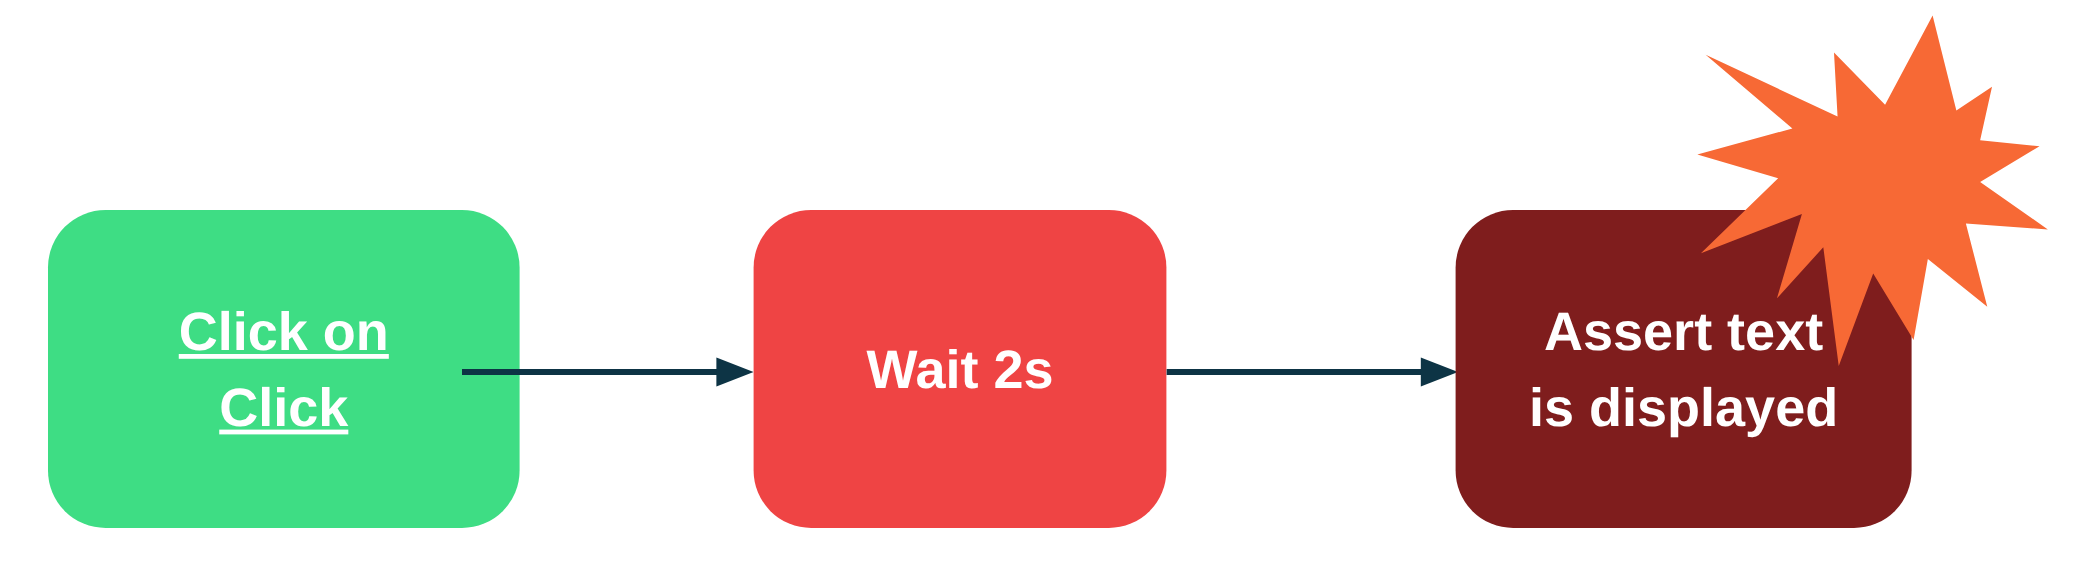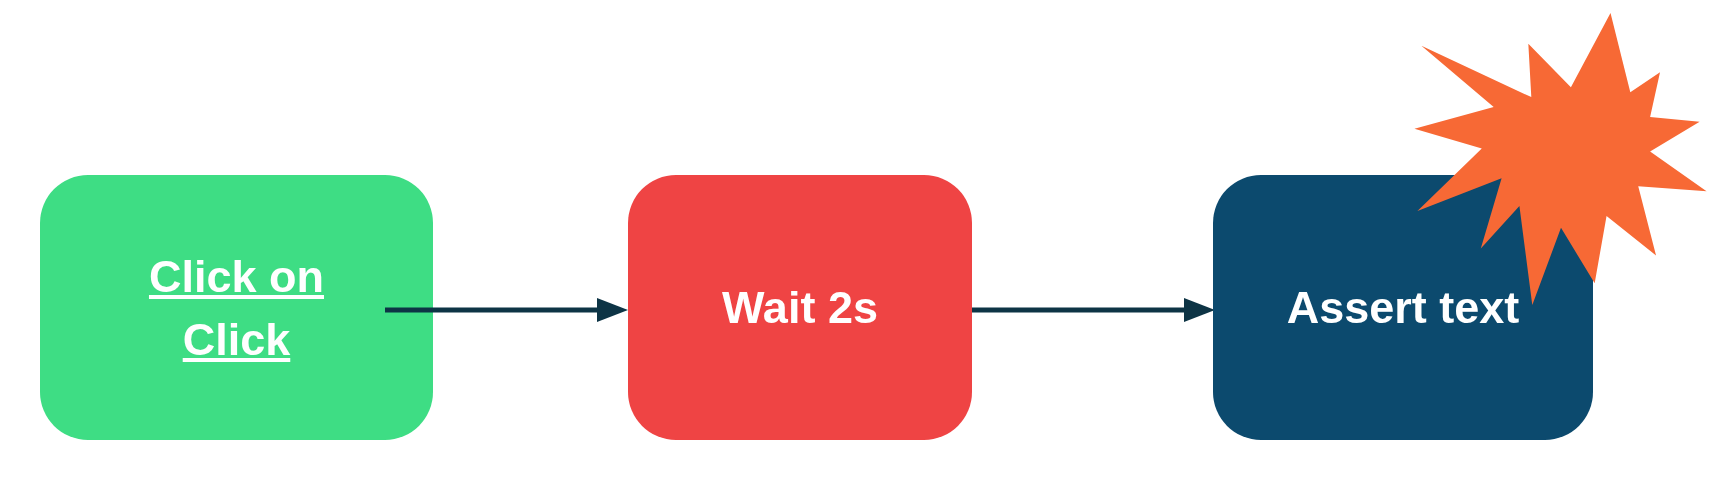--- a/index.html
+++ b/index.html
@@ -24,21 +24,21 @@
     align-items: center;
     justify-content: center;
     text-align: center;
     color: #ffffff;
     font-weight: 700;
     font-size: 45px;
     line-height: 63px;
   }
   .node-click  { left: 40px;   width: 393px; background: #3EDD84; text-decoration: underline; }
   .node-wait   { left: 628px;  width: 344px; background: #ef4444; }
-  .node-assert { left: 1213px; width: 380px; background: #0c4a6e; z-index: 1; }
+  .node-assert { left: 1213px; width: 380px; background: #7f1d1d; z-index: 1; }
   .node-label .line { display: block; }
   .arrow {
     position: absolute;
     top: 295px;
     width: 243px;
     height: 30px;
   }
   .arrow-1 { left: 385px; }
   .arrow-2 { left: 972px; }
   .burst {
@@ -74,20 +74,21 @@
   </div>
 
   <svg class="arrow arrow-2" viewBox="0 0 243 30">
     <line x1="0" y1="15" x2="214" y2="15" stroke="#0D3445" stroke-width="5"></line>
     <polygon points="212,3 243,15 212,27" fill="#0D3445"></polygon>
   </svg>
 
   <div class="node node-assert">
     <div class="node-label">
       <span class="line">Assert text</span>
+      <span class="line">is displayed</span>
     </div>
   </div>
 
   <svg class="burst" viewBox="0 0 300 305">
     <polygon fill="#F76935" points="200,5 220,85 250,65 240,110 290,115 240,145 297,185 228,180 246,250 196,210 184,278 150,222 121,300 108,200 69,243 90,172 5,205 70,142 2,122 82,100 9,38 120,90 117,36 160,80">
     </polygon>
   </svg>
 
 </div>
 

